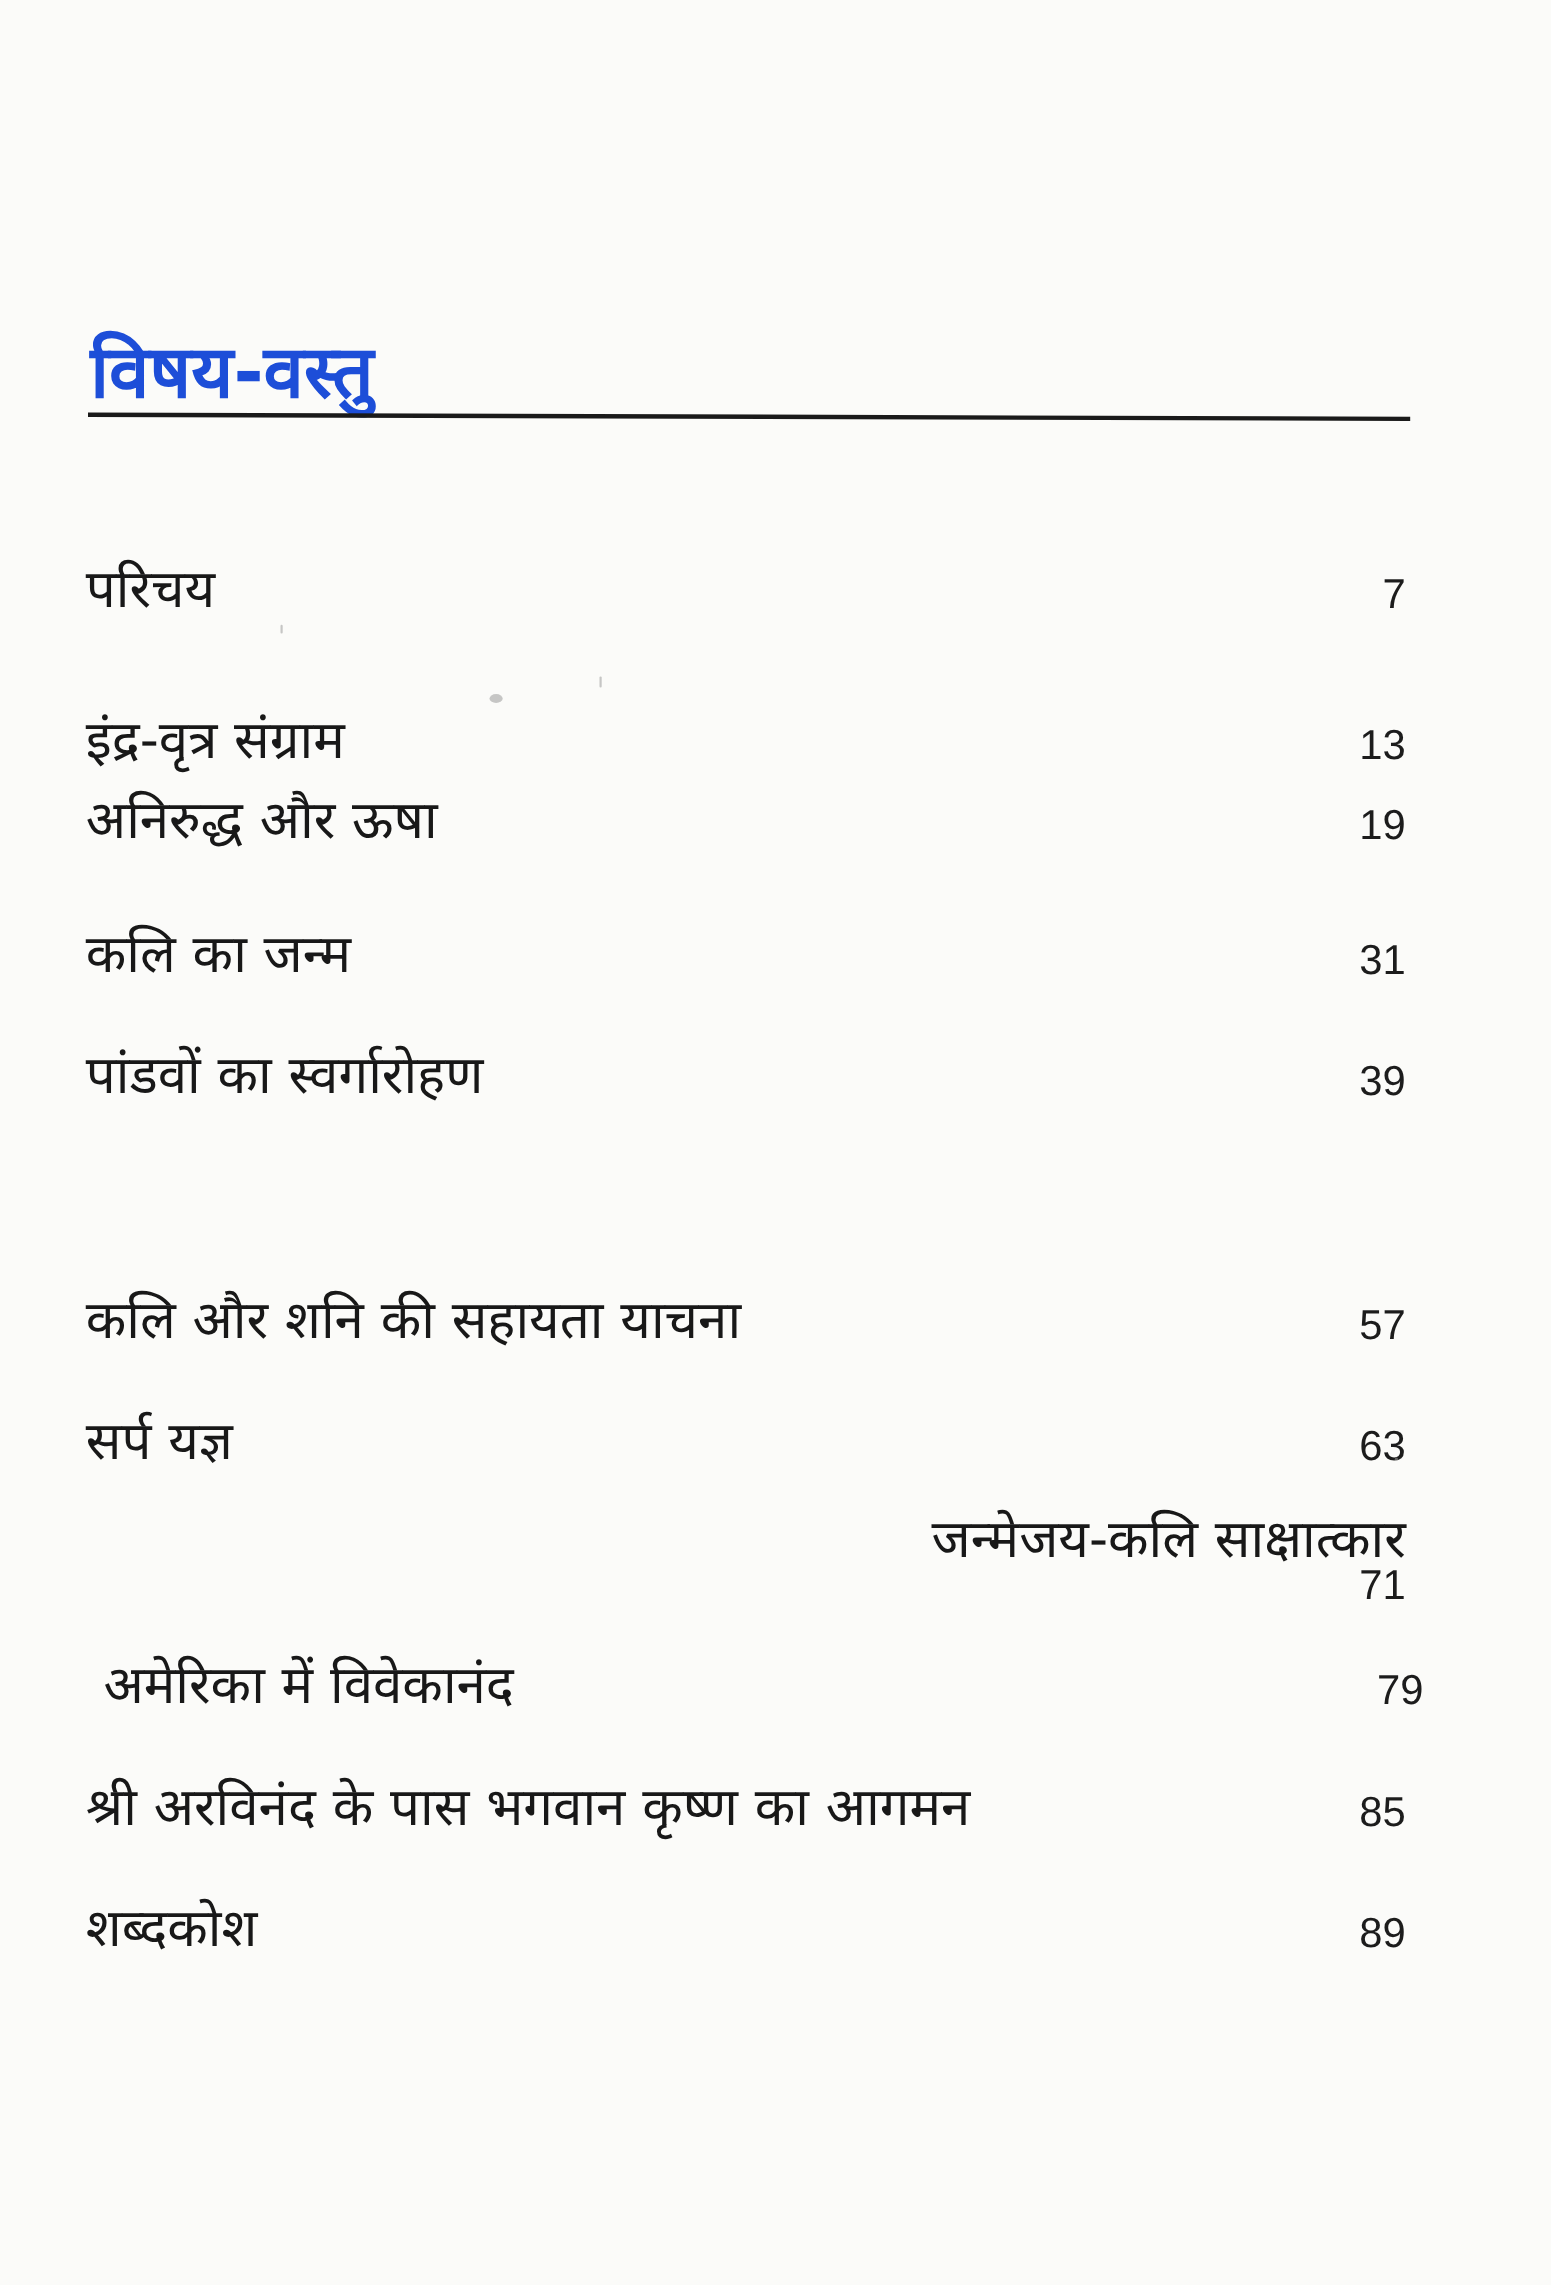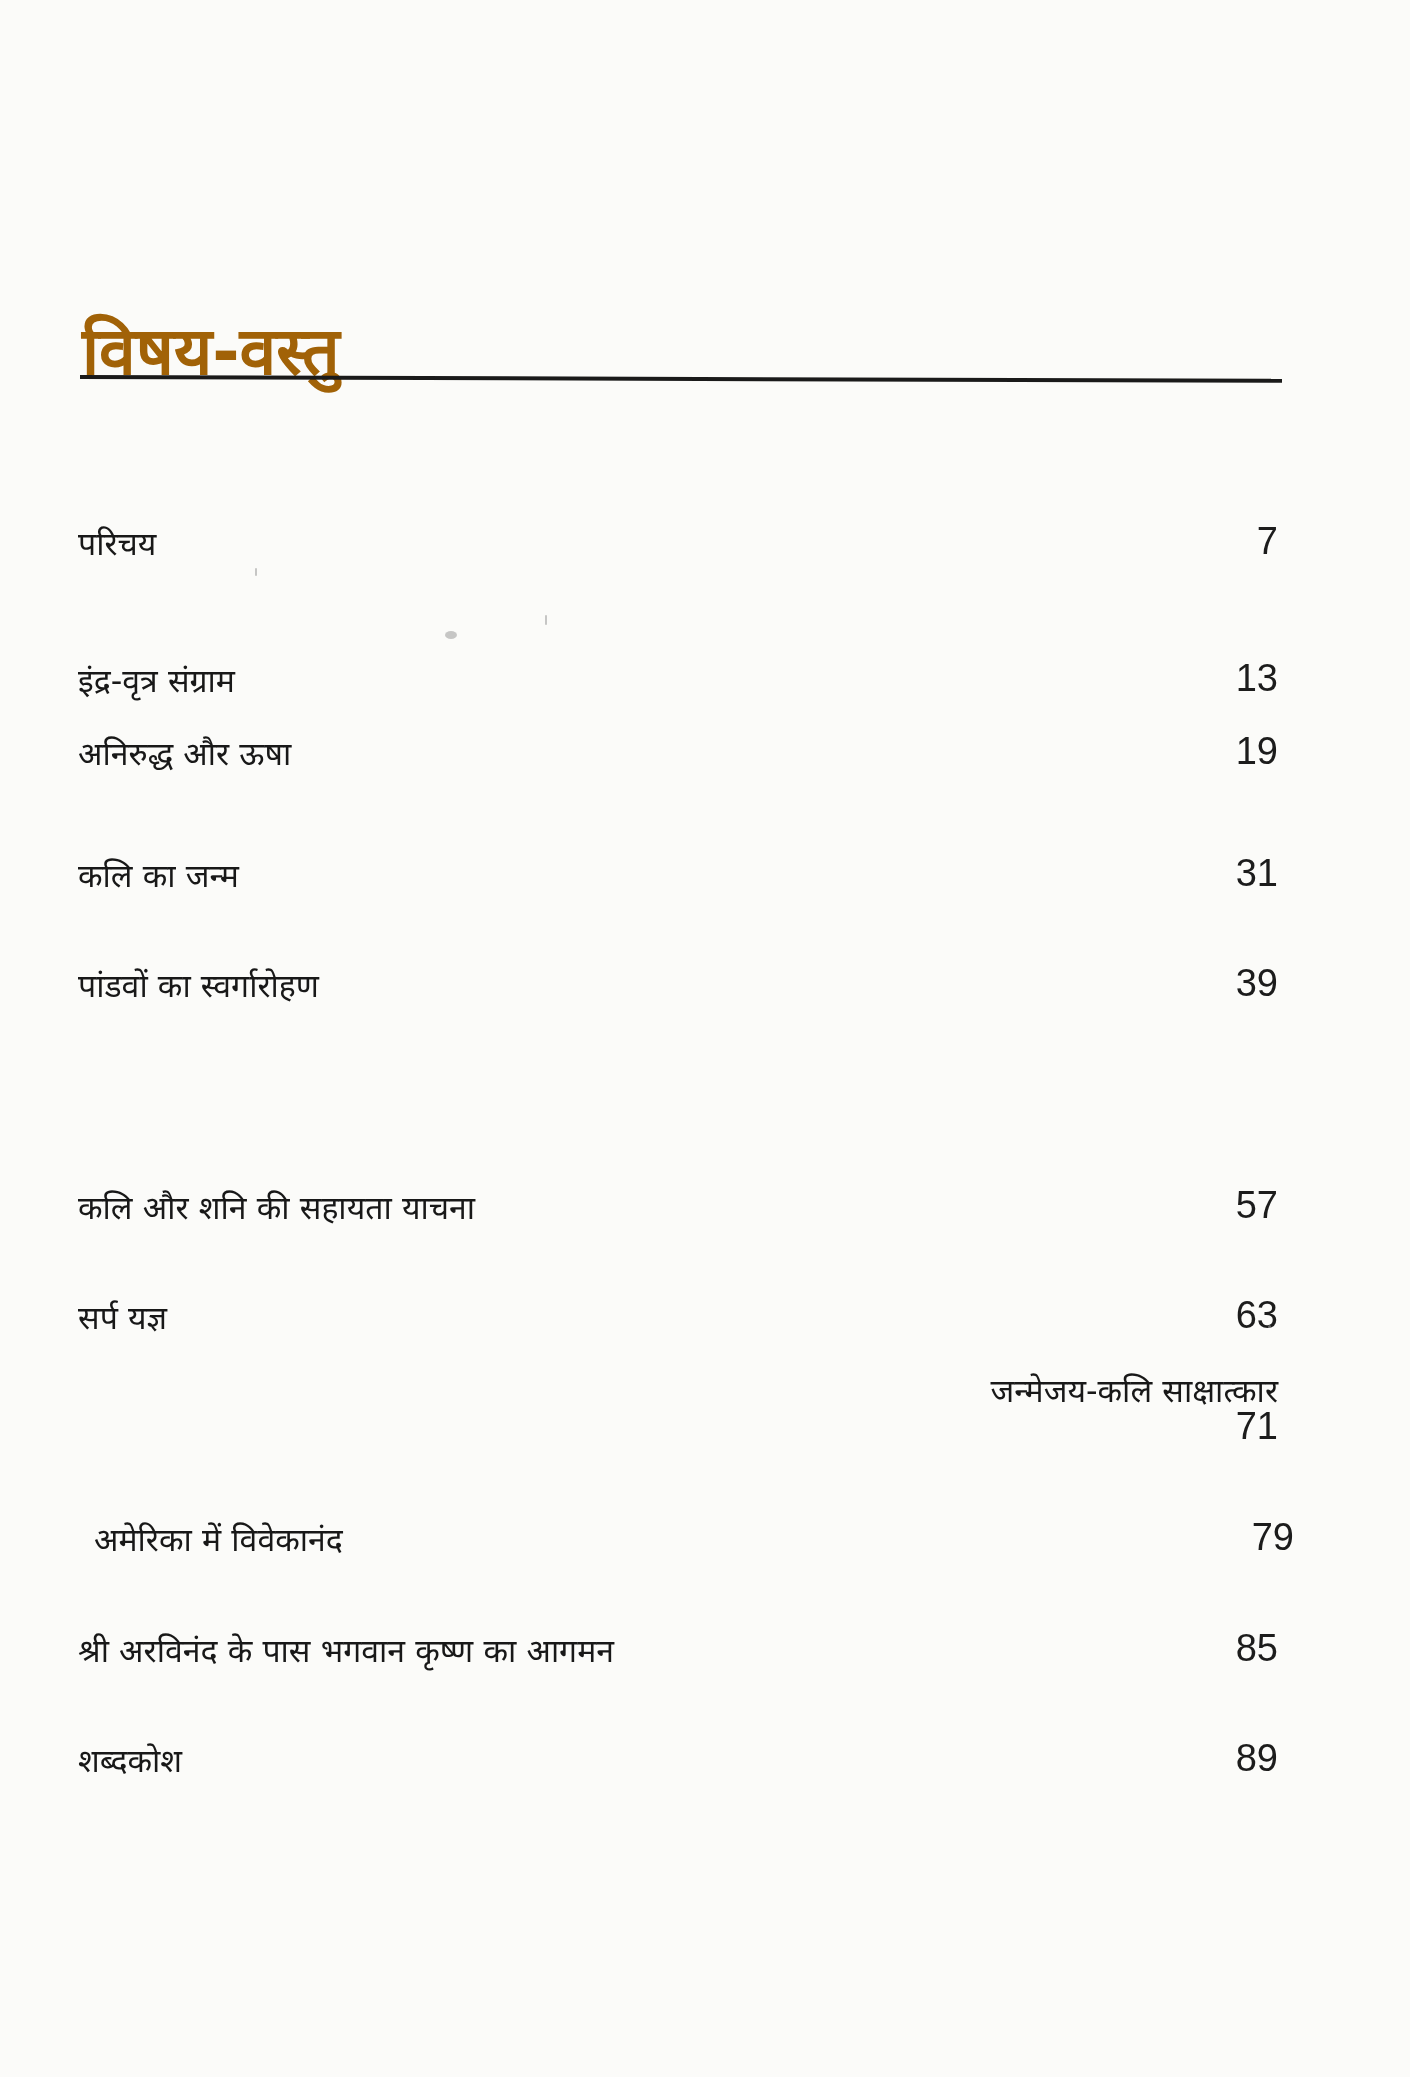--- a/index.html
+++ b/index.html
@@ -11,26 +11,26 @@
       height: 2077px;
       background: #fbfbf9;
       position: relative;
       overflow: hidden;
       font-family: "DejaVu Sans", "Liberation Sans", sans-serif;
       color: #141414;
     }
     .page-title {
       position: absolute;
       left: 82px;
-      top: 275px;
+      top: 262px;
       font-size: 66px;
       font-weight: bold;
       line-height: 1;
       letter-spacing: 0px;
-      color: #a16207;
+      color: #1d4ed8;
     }
     .title-rule {
       position: absolute;
       left: 80px;
       top: 375px;
       width: 1202px;
       height: 4px;
       background: #1a1a1a;
       transform: rotate(0.18deg);
       transform-origin: left center;
@@ -45,21 +45,21 @@
     .toc-entry {
       position: absolute;
       left: 78px;
       width: 1200px;
       height: 70px;
       display: flex;
       align-items: flex-end;
       justify-content: space-between;
     }
     .toc-title {
-      font-size: 32px;
+      font-size: 48px;
       line-height: 1;
       color: #181818;
       white-space: nowrap;
     }
     .toc-page {
       font-family: "Liberation Sans", sans-serif;
       font-size: 38px;
       line-height: 1;
       color: #1c1c1c;
       text-align: right;

